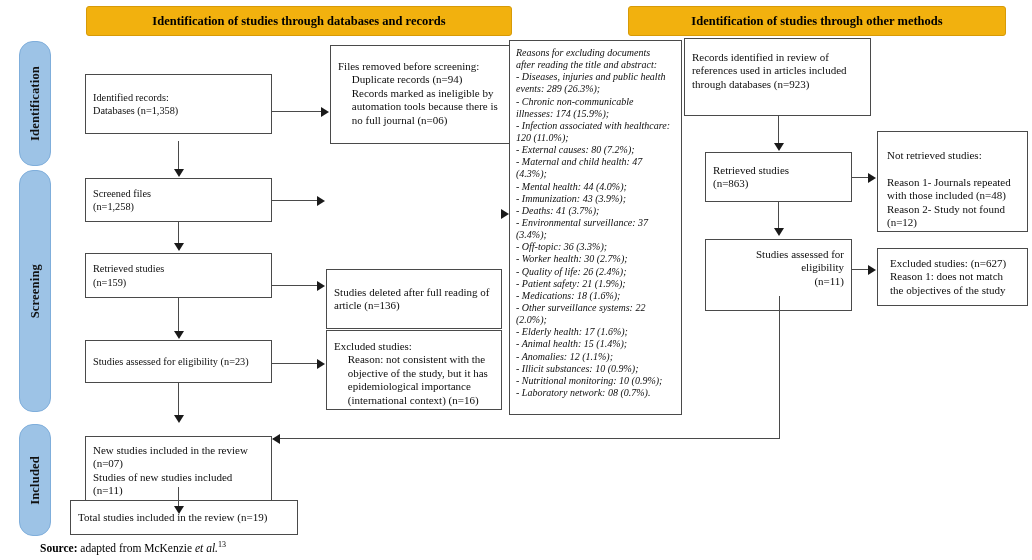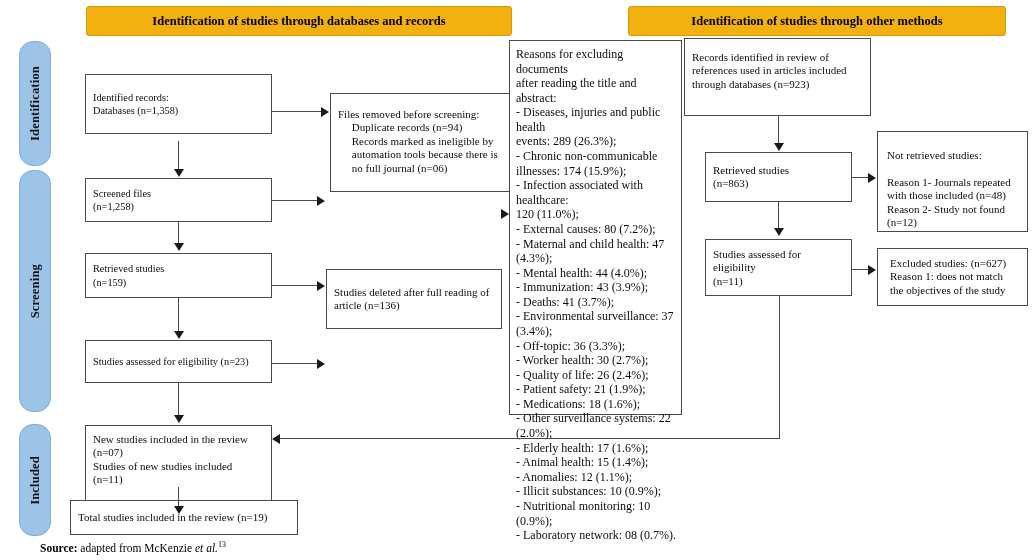--- a/index.html
+++ b/index.html
@@ -138,21 +138,21 @@
   </div>
   <div class="phase" style="left:19px; top:424px; width:30px; height:110px;">
     <span>Included</span>
   </div>
 
   <div class="box" style="left:85px; top:74px; width:187px; height:60px;">
     <div class="txt">Identified records:
 Databases (n=1,358)</div>
   </div>
 
-  <div class="box topalign" style="left:330px; top:45px; width:200px; height:99px;margin-top:48px;">
+  <div class="box topalign" style="left:330px; top:45px; width:200px; height:99px;">
     <div class="txt tiny indent" style="padding-top:14px;">Files removed before screening:
      Duplicate records (n=94)
      Records marked as ineligible by
      automation tools because there is
      no full journal (n=06)</div>
   </div>
 
   <div class="box" style="left:85px; top:178px; width:187px; height:44px;">
     <div class="txt">Screened files
 (n=1,258)</div>
@@ -166,34 +166,41 @@
 
   <div class="box" style="left:326px; top:269px; width:176px; height:60px;">
     <div class="txt tiny">Studies deleted after full reading of
 article (n=136)</div>
   </div>
 
   <div class="box" style="left:85px; top:340px; width:187px; height:43px;">
     <div class="txt">Studies assessed for eligibility (n=23)</div>
   </div>
 
-
-  <div class="box topalign" style="left:85px; top:425px; width:187px; height:78px;">
+  <div class="box topalign" style="left:326px; top:330px; width:176px; height:80px;">
+    <div class="txt tiny indent" style="padding-top:9px;">Excluded studies:
+     Reason: not consistent with the
+     objective of the study, but it has
+     epidemiological importance
+     (international context) (n=16)</div>
+  </div>
+
+  <div class="box topalign" style="left:85px; top:436px; width:187px; height:78px;">
     <div class="txt tiny" style="padding-top:7px;">New studies included in the review
 (n=07)
 Studies of new studies included
 (n=11)</div>
   </div>
 
   <div class="box" style="left:70px; top:500px; width:228px; height:35px;">
     <div class="txt tiny">Total studies included in the review (n=19)</div>
   </div>
 
   <div class="box topalign" style="left:509px; top:40px; width:173px; height:375px;">
-    <div class="txt" style="font-size:12px; line-height:1.215; padding:6px 5px 0 6px; white-space:pre-line;">Reasons for excluding documents
+    <div class="txt" style="font-size:10px; line-height:1.215; padding:6px 5px 0 6px; white-space:pre-line;font-style:italic;">Reasons for excluding documents
 after reading the title and abstract:
 - Diseases, injuries and public health
 events: 289 (26.3%);
 - Chronic non-communicable
 illnesses: 174 (15.9%);
 - Infection associated with healthcare:
 120 (11.0%);
 - External causes: 80 (7.2%);
 - Maternal and child health: 47
 (4.3%);
@@ -230,21 +237,21 @@
 
   <div class="box topalign" style="left:877px; top:131px; width:151px; height:101px;">
     <div class="txt tiny" style="padding-top:17px; padding-left:9px;">Not retrieved studies:
 
 Reason 1- Journals repeated
 with those included (n=48)
 Reason 2- Study not found
 (n=12)</div>
   </div>
 
-  <div class="box topalign" style="left:705px; top:239px; width:147px; height:57px;">
+  <div class="box topalign" style="left:705px; top:239px; width:147px; height:72px;text-align:right;">
     <div class="txt tiny" style="padding-top:8px;">Studies assessed for
 eligibility
 (n=11)</div>
   </div>
 
   <div class="box" style="left:877px; top:248px; width:151px; height:58px;">
     <div class="txt tiny" style="padding-left:12px;">Excluded studies: (n=627)
 Reason 1: does not match
 the objectives of the study</div>
   </div>

